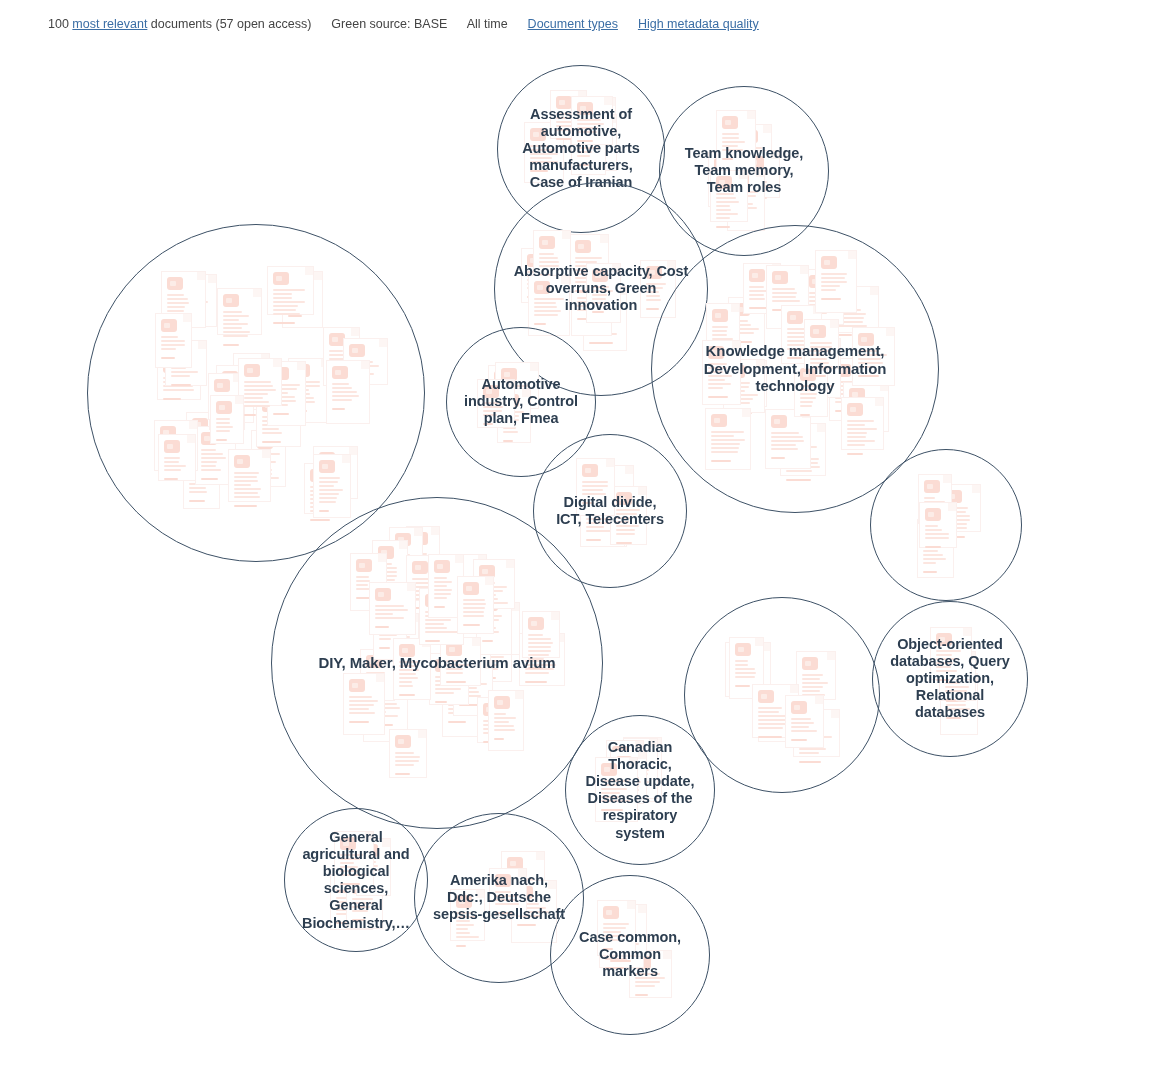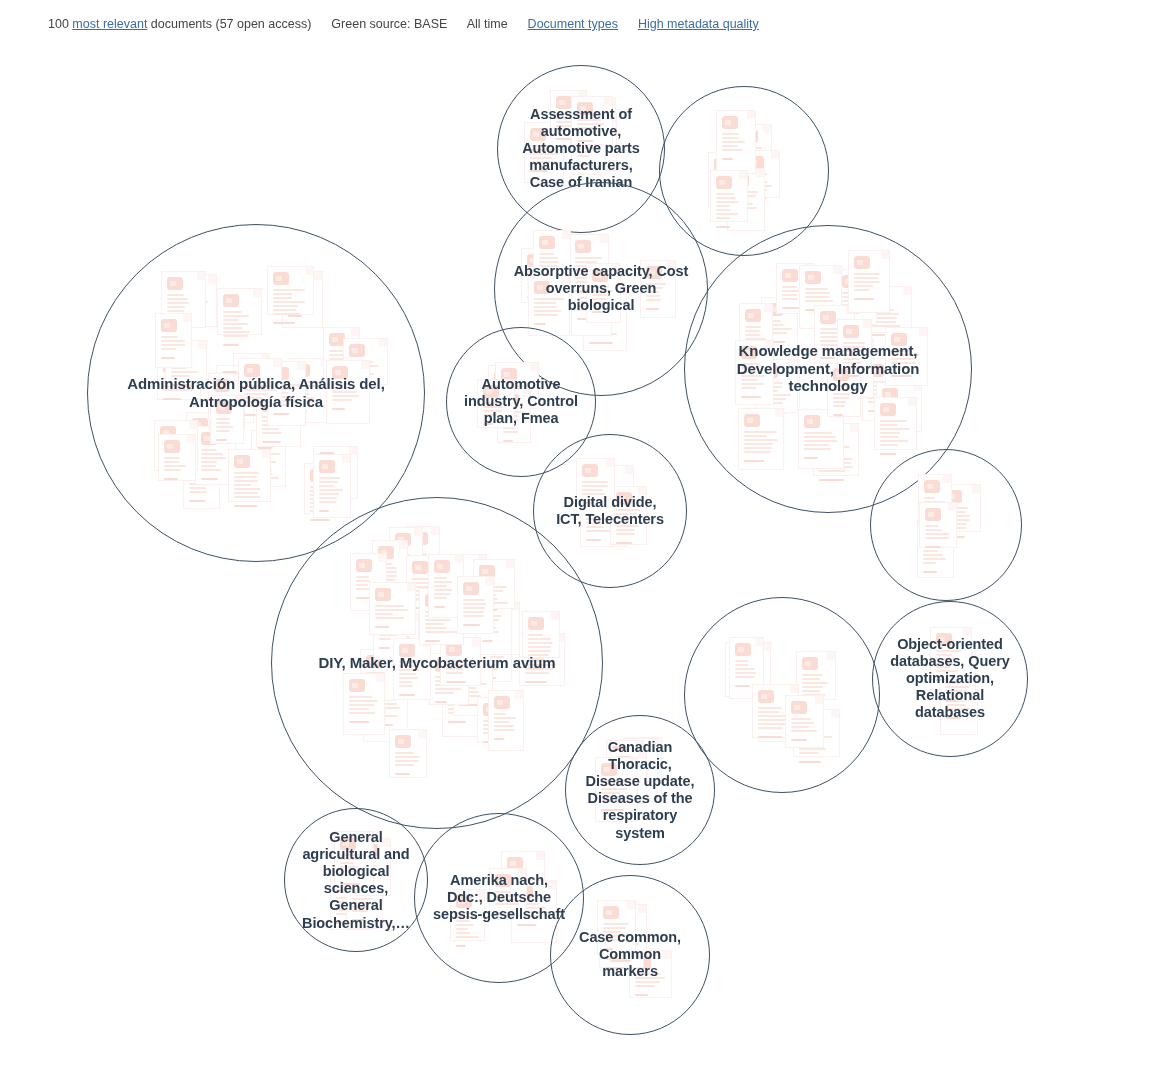--- a/index.html
+++ b/index.html
@@ -177,20 +177,21 @@
         <div class="dicon"></div>
         <div class="dline" style="top: 22px; width: 18.3611px;"></div>
         <div class="dline" style="top: 26px; width: 20.6364px;"></div>
         <div class="dline" style="top: 30px; width: 23.3339px;"></div>
         <div class="dline" style="top: 34px; width: 13.9087px;"></div>
         <div class="dline" style="top: 38px; width: 15.3516px;"></div>
         <div class="dline" style="top: 42px; width: 21.7746px;"></div>
         <div class="dline" style="top: 46px; width: 14.1308px;"></div>
         <div class="dtitle" style="top: 55px; width: 13.7868px;"></div>
       </div>
+      <div class="cluster-label" style="font-size: 14.5px; width: 125px;">Team knowledge, Team memory, Team roles</div>
     </div>
     <div class="cluster" style="left: 494px; top: 182px; width: 214px; height: 214px;">
       <div class="doccard" style="left: 26.4775px; top: 64.9199px; width: 47px; height: 55px;">
         <div class="fold"></div>
         <div class="dicon"></div>
         <div class="dline" style="top: 22px; width: 20.866px;"></div>
         <div class="dline" style="top: 26px; width: 33.2663px;"></div>
         <div class="dline" style="top: 30px; width: 26.7021px;"></div>
         <div class="dline" style="top: 34px; width: 20.6338px;"></div>
         <div class="dline" style="top: 38px; width: 24.5548px;"></div>
@@ -270,21 +271,21 @@
       <div class="doccard" style="left: 145.008px; top: 76.644px; width: 36px; height: 58px;">
         <div class="fold"></div>
         <div class="dicon"></div>
         <div class="dline" style="top: 22px; width: 19.7798px;"></div>
         <div class="dline" style="top: 26px; width: 17.4394px;"></div>
         <div class="dline" style="top: 30px; width: 13.0477px;"></div>
         <div class="dline" style="top: 34px; width: 14.309px;"></div>
         <div class="dline" style="top: 38px; width: 14.5053px;"></div>
         <div class="dtitle" style="top: 47px; width: 13.4761px;"></div>
       </div>
-      <div class="cluster-label" style="font-size: 14.5px; width: 175px;">Absorptive capacity, Cost overruns, Green biological</div>
+      <div class="cluster-label" style="font-size: 14.5px; width: 175px;">Absorptive capacity, Cost overruns, Green innovation</div>
     </div>
     <div class="cluster" style="left: 87px; top: 224px; width: 338px; height: 338px;">
       <div class="doccard" style="left: 194.406px; top: 45.9515px; width: 41px; height: 57px;">
         <div class="fold"></div>
         <div class="dicon"></div>
         <div class="dline" style="top: 22px; width: 16.8227px;"></div>
         <div class="dline" style="top: 26px; width: 16.5554px;"></div>
         <div class="dline" style="top: 30px; width: 24.898px;"></div>
         <div class="dline" style="top: 34px; width: 23.5371px;"></div>
         <div class="dtitle" style="top: 43px; width: 13.3082px;"></div>
@@ -583,23 +584,22 @@
       <div class="doccard" style="left: 237.773px; top: 134.774px; width: 44px; height: 64px;">
         <div class="fold"></div>
         <div class="dicon"></div>
         <div class="dline" style="top: 22px; width: 17.4565px;"></div>
         <div class="dline" style="top: 26px; width: 20.7069px;"></div>
         <div class="dline" style="top: 30px; width: 25.1191px;"></div>
         <div class="dline" style="top: 34px; width: 26.7386px;"></div>
         <div class="dline" style="top: 38px; width: 20.1178px;"></div>
         <div class="dtitle" style="top: 47px; width: 13.2741px;"></div>
       </div>
-      <div class="cluster-label" style="font-size: 15px; width: 290px;">Administración pública, Análisis del, Antropología física</div>
     </div>
-    <div class="cluster" style="left: 684px; top: 225px; width: 288px; height: 288px;">
+    <div class="cluster" style="left: 651px; top: 225px; width: 288px; height: 288px;">
       <div class="doccard" style="left: 76.2046px; top: 71.2358px; width: 37px; height: 58px;">
         <div class="fold"></div>
         <div class="dicon"></div>
         <div class="dline" style="top: 22px; width: 13.4477px;"></div>
         <div class="dline" style="top: 26px; width: 16.6047px;"></div>
         <div class="dline" style="top: 30px; width: 24.865px;"></div>
         <div class="dline" style="top: 34px; width: 19.6012px;"></div>
         <div class="dtitle" style="top: 43px; width: 18.1199px;"></div>
       </div>
       <div class="doccard" style="left: 177.395px; top: 131.805px; width: 37px; height: 63px;">

